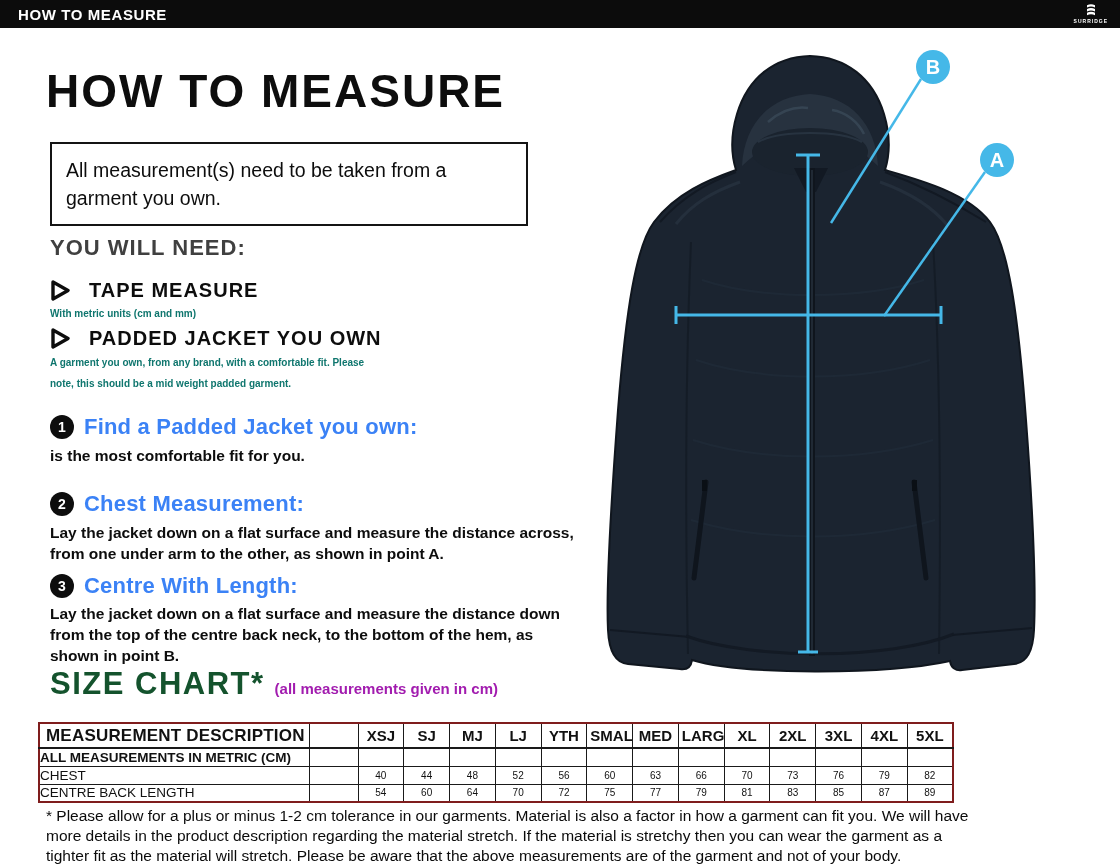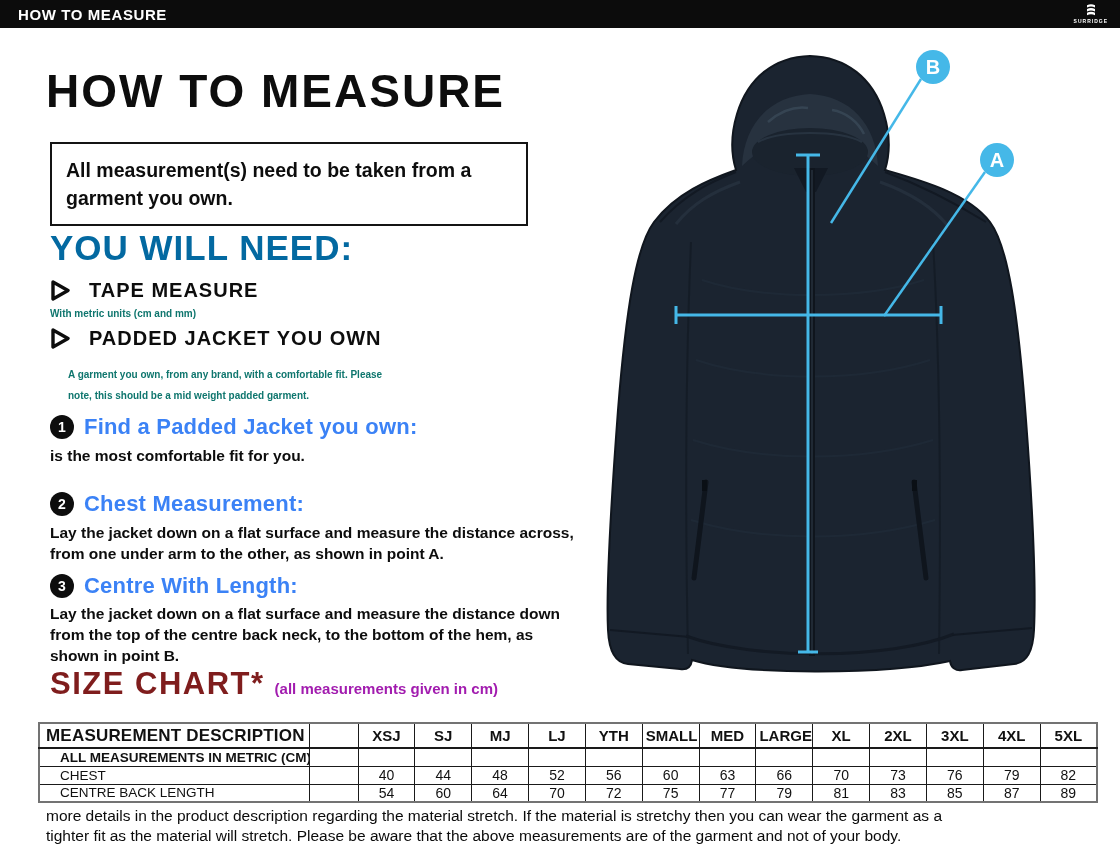--- a/index.html
+++ b/index.html
@@ -15,46 +15,46 @@
   .topbar{left:0;top:0;width:1120px;height:28px;background:#0c0c0c;display:flex;
           align-items:center;justify-content:space-between;padding:0;box-sizing:border-box;}
   .topbar-title{color:#ffffff;font-size:15px;font-weight:700;letter-spacing:.6px;margin-left:18px;}
   .brand{display:flex;flex-direction:column;align-items:center;margin-right:12px;line-height:1;}
   .brand svg{display:block;}
   .brand-name{color:#ffffff;font-size:5px;font-weight:700;letter-spacing:1px;margin-top:1px;}
 
   
   .h1{left:46px;top:64px;font-size:46px;font-weight:800;letter-spacing:2px;color:#0d0d0d;}
   .notice{left:50px;top:142px;width:446px;border:2px solid #141414;padding:12px 14px;
-          font-size:19.5px;font-weight:700;line-height:28px;color:#0d0d0d;}
-  .h2{left:50px;top:228px;font-size:35px;font-weight:800;letter-spacing:1px;color:#0369a1;}
+          font-size:19.5px;font-weight:400;line-height:28px;color:#0d0d0d;}
+  .h2{left:50px;top:235px;font-size:22px;font-weight:800;letter-spacing:1px;color:#404040;}
 
   .need-title-row{display:flex;align-items:center;gap:18px;}
   .need-title{font-size:20px;font-weight:800;letter-spacing:1px;color:#0d0d0d;}
   .small-bold{font-size:10px;font-weight:700;line-height:21px;color:#0f766e;}
 
   .step-row{display:flex;align-items:center;gap:10px;}
   .step-num{width:24px;height:24px;border-radius:50%;background:#0d0d0d;color:#ffffff;
             display:flex;align-items:center;justify-content:center;font-size:14px;font-weight:700;}
   .step-title{font-size:22px;font-weight:800;color:#3b82f6;letter-spacing:.2px;}
   .step-body{font-size:15.5px;font-weight:700;line-height:21px;color:#0d0d0d;}
 
   .sc-head{left:50px;top:666px;display:flex;align-items:baseline;gap:10px;}
-  .sc-title{font-size:31px;font-weight:800;letter-spacing:1.5px;color:#7f1d1d;}
+  .sc-title{font-size:31px;font-weight:800;letter-spacing:1.5px;color:#14532d;}
   .sc-sub{font-size:15px;font-weight:800;color:#a21caf;}
 
   
   .sc-table{left:38px;top:722px;}
-  table{border-collapse:collapse;table-layout:fixed;width:1060px;border:2px solid #737373;}
+  table{border-collapse:collapse;table-layout:fixed;width:916px;border:2px solid #7f1d1d;}
   th,td{border:1px solid #1a1a1a;padding:0 3px;height:18px;box-sizing:border-box;overflow:hidden;white-space:nowrap;}
   thead th{height:25px;border-bottom:2px solid #1a1a1a;font-size:15px;font-weight:700;text-align:center;}
   thead th.desc{font-size:17px;text-align:left;padding-left:6px;letter-spacing:.2px;}
-  tbody th{text-align:left;font-weight:400;font-size:13.5px;padding-left:20px;}
+  tbody th{text-align:left;font-weight:400;font-size:13.5px;padding-left:0;}
   tbody tr.b th{font-weight:700;}
-  td.val{text-align:center;font-size:14px;font-weight:400;}
+  td.val{text-align:center;font-size:10px;font-weight:400;}
 
   .footnote{left:46px;top:806px;width:1040px;font-size:15.5px;font-weight:400;line-height:20px;color:#0b0b0b;}
 
   .jacket-wrap{left:590px;top:30px;width:480px;height:650px;}
   .cap-text{font-weight:700;fill:#ffffff;}
 </style>
 </head>
 <body>
 
 <div class="abs topbar">
@@ -85,21 +85,21 @@
   <span class="need-title">TAPE MEASURE</span>
 </div>
 <div class="abs small-bold" style="left:50px;top:303px;">With metric units (cm and mm)</div>
 
 <div class="abs need-title-row" style="left:50px;top:327px;">
   <svg width="21" height="21" viewBox="0 0 21 21">
     <polygon points="3,2 18,10.5 3,19" fill="#ffffff" stroke="#0d0d0d" stroke-width="3.4" stroke-linejoin="round"></polygon>
   </svg>
   <span class="need-title">PADDED JACKET YOU OWN</span>
 </div>
-<div class="abs small-bold" style="left:68px;top:352px;margin-top:12px;">
+<div class="abs small-bold" style="left:50px;top:352px;">
   <div>A garment you own, from any brand, with a comfortable fit. Please</div>
   <div>note, this should be a mid weight padded garment.</div>
 </div>
 
 <div class="abs step-row" style="left:50px;top:414px;">
   <div class="step-num">1</div>
   <div class="step-title">Find a Padded Jacket you own:</div>
 </div>
 <div class="abs step-body" style="left:50px;top:445px;">
   <div>is the most comfortable fit for you.</div>
@@ -217,20 +217,21 @@
           <td class="val">83</td>
           <td class="val">85</td>
           <td class="val">87</td>
           <td class="val">89</td>
         </tr>
       </tbody>
   </table>
 </div>
 
 <div class="abs footnote">
+  <div>* Please allow for a plus or minus 1-2 cm tolerance in our garments. Material is also a factor in how a garment can fit you. We will have</div>
   <div>more details in the product description regarding the material stretch.  If the material is stretchy then you can wear the garment as a</div>
   <div>tighter fit as the material will stretch.  Please be aware that the above measurements are of the garment and not of your body.</div>
 </div>
 
 <div class="abs jacket-wrap">
 <svg width="480" height="650" viewBox="0 0 480 650">
 
   <path d="M220,26 C184,27 158,48 147,84 C141,104 141,124 146,140
        C118,150 86,163 64,192 C46,216 36,280 28,380 C22,460 16,560 18,600
        C19,622 26,633 38,634 L90,639 C97,640 101,637 102,630

